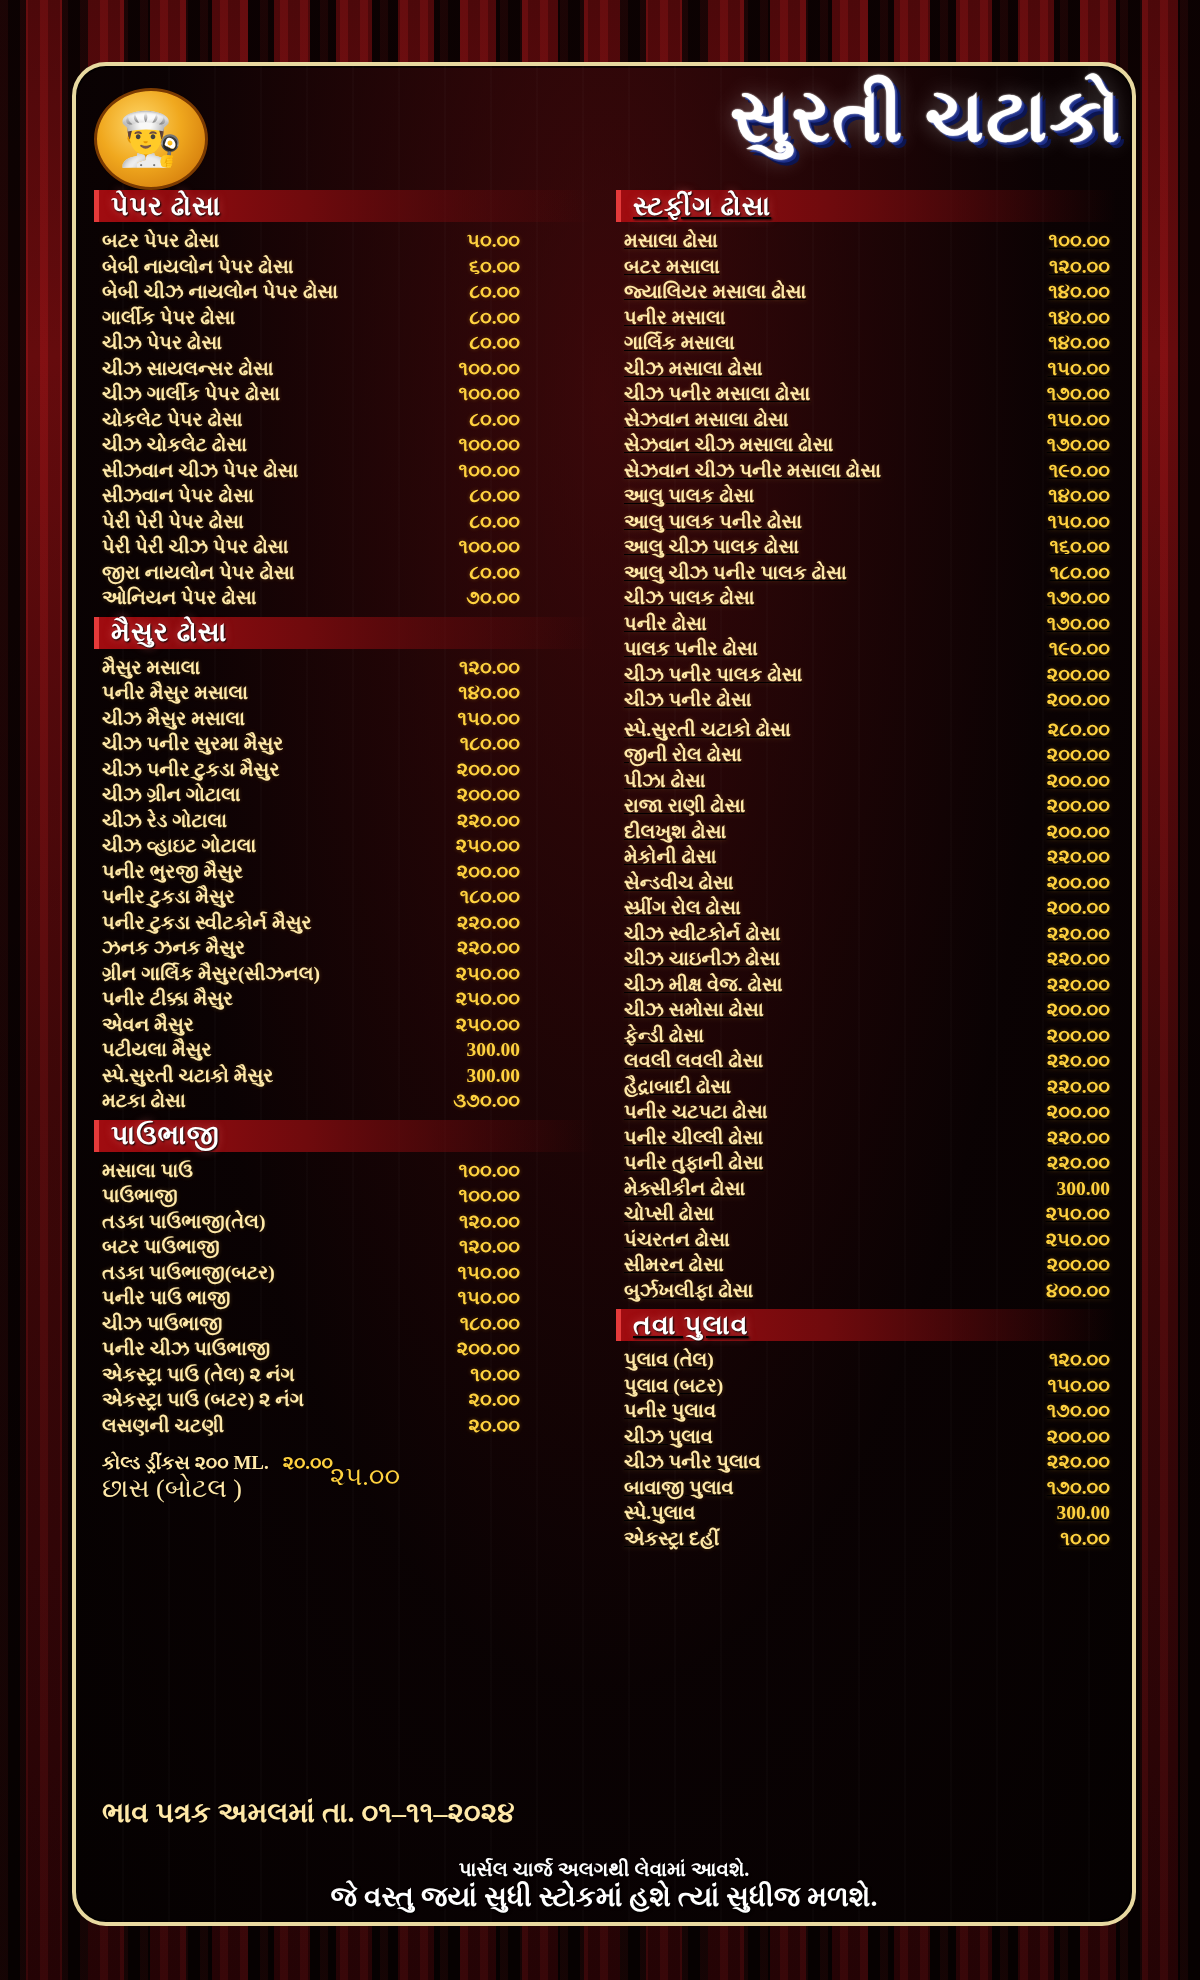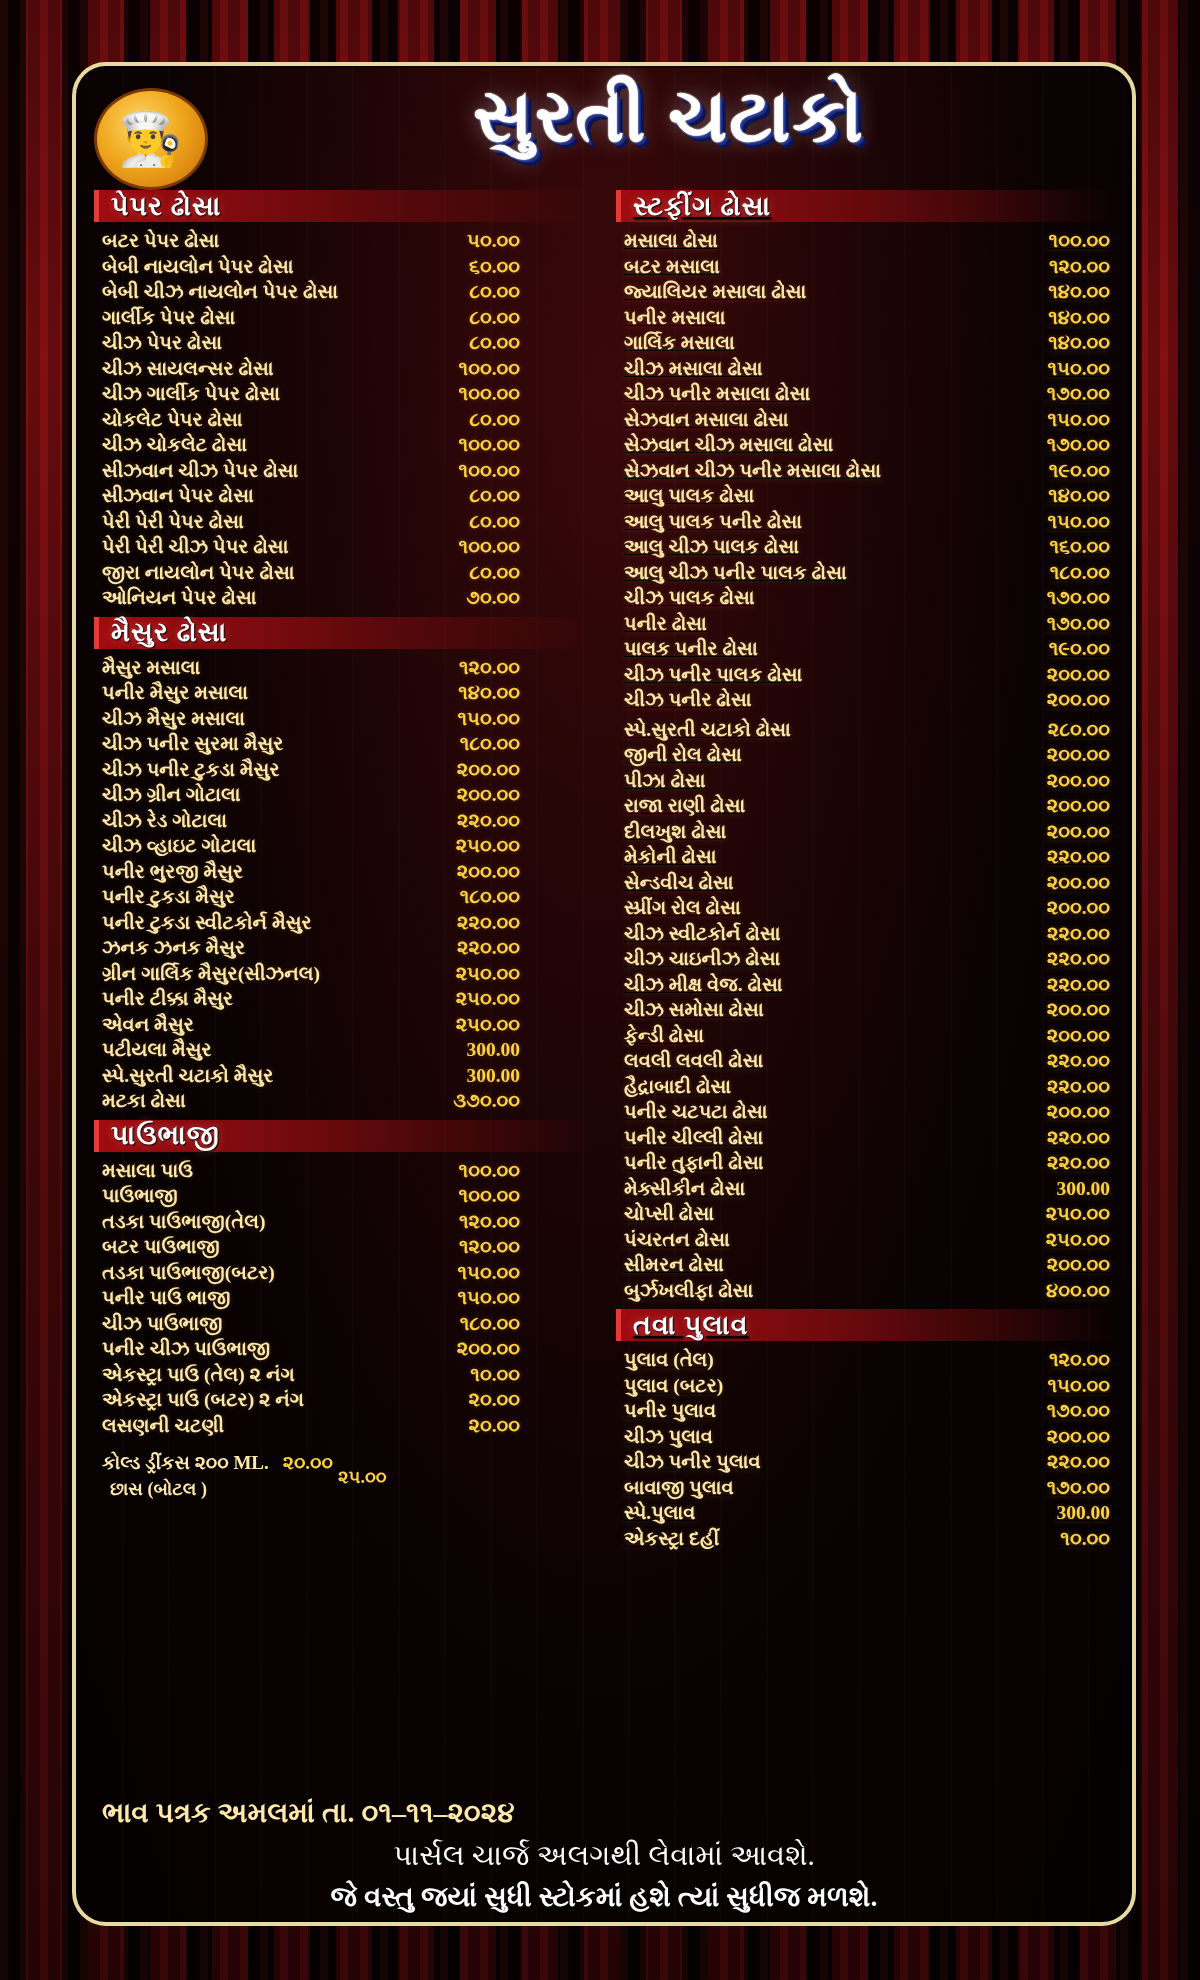--- a/index.html
+++ b/index.html
@@ -45,21 +45,21 @@
     position:absolute;left:18px;top:22px;width:108px;height:96px;
     border-radius:50%;
     background:radial-gradient(circle at 40% 35%, #ffd86b 0%, #f0a81e 45%, #c96b05 100%);
     border:3px solid #7a3a02;
     display:flex;align-items:center;justify-content:center;
     overflow:hidden;
   }
   .logo .chef{font-size:52px;line-height:1;}
   .brand{
     position:absolute;left:140px;top:8px;right:10px;
-    text-align:center;
+    text-align:right;
     font-family:"Liberation Serif","DejaVu Serif",serif;
     font-weight:bold;
     font-size:74px;
     letter-spacing:2px;
     color:#ffffff;
     text-shadow:
       0 0 2px #fff,
       3px 3px 0 #1d2f8a,
       6px 6px 0 #0c1550,
       0 0 22px rgba(255,255,255,0.35);
@@ -110,37 +110,36 @@
   
   .extra{
     font-family:"Liberation Serif","DejaVu Serif",serif;
     color:#ffe9a8;font-weight:bold;font-size:19px;
     padding-left:8px;margin-top:12px;line-height:26px;
     display:flex;align-items:baseline;
   }
   .extra .pr{color:#ffd23f;margin-left:14px;}
   .extra2{
     font-family:"Liberation Serif","DejaVu Serif",serif;
-    color:#ffe9a8;font-weight:bold;font-size:18px;
+    color:#ffe9a8;font-weight:normal;font-size:26px;
     padding-left:8px;line-height:26px;
     position:relative;
-    margin-left:8px;
   }
   .extra2 .pr{position:absolute;left:236px;top:-12px;color:#ffd23f;}
   .footer{
     position:absolute;left:0;right:0;bottom:8px;text-align:center;
   }
   .foot-date{
     position:absolute;left:26px;bottom:92px;
     font-family:"Liberation Serif","DejaVu Serif",serif;
     font-weight:bold;font-size:28px;color:#ffe9a8;
   }
   .foot-1{
     font-family:"Liberation Serif","DejaVu Serif",serif;
-    font-weight:normal;font-size:29px;color:#ffffff;margin-bottom:8px;
+    font-weight:bold;font-size:20px;color:#ffffff;
     text-shadow:1px 1px 2px #000;
   }
   .foot-2{
     font-family:"Liberation Serif","DejaVu Serif",serif;
     font-weight:bold;font-size:28px;color:#ffffff;
     text-shadow:1px 1px 3px #000;
   }
 </style>
 </head>
 <body>

